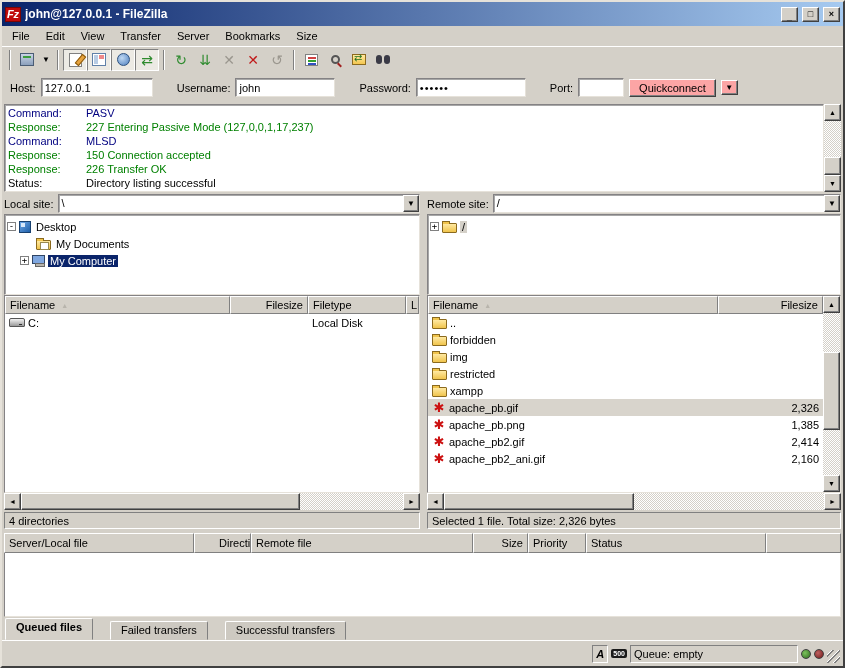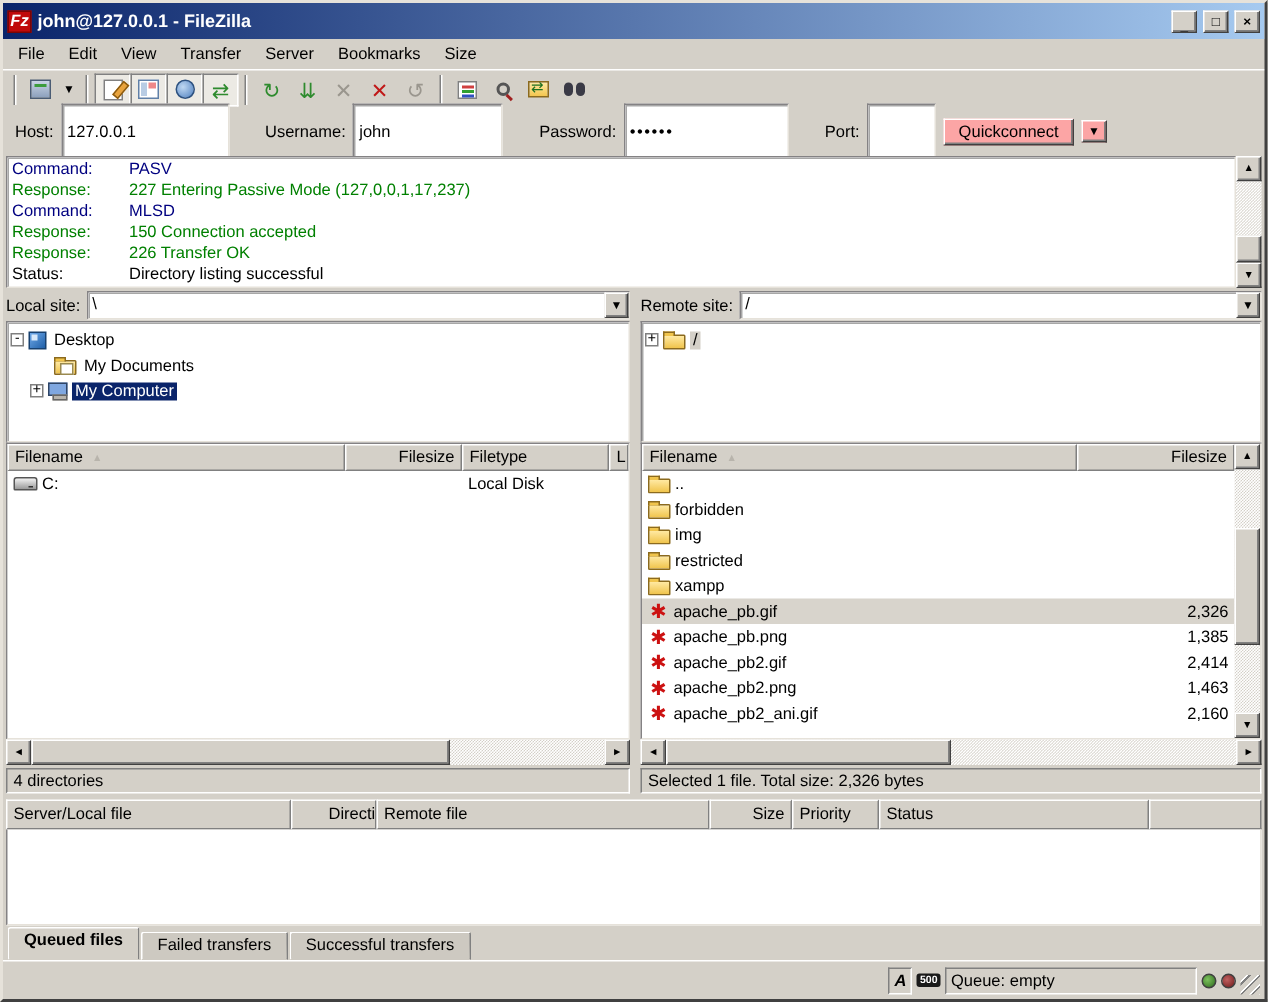--- a/index.html
+++ b/index.html
@@ -54,21 +54,21 @@
     background:#A02020; transform:rotate(45deg); }
   .ic-sync { width:14px; height:11px; background:linear-gradient(#FFE9A2,#F3C64F); border:1px solid #8B6A1E; position:relative; }
   .ic-sync::after { content:"\21C4"; position:absolute; left:1px; top:-3px; color:#207020; font-size:10px; }
   .ic-bino { width:14px; height:9px; position:relative; }
   .ic-bino::before, .ic-bino::after { content:""; position:absolute; top:0; width:6px; height:9px;
     background:#3A3A46; border-radius:3px; }
   .ic-bino::before{ left:0; } .ic-bino::after{ right:0; }
 
   
   .qcbar { height:31px; flex:0 0 31px; display:flex; align-items:center; gap:5px; padding:0 8px; }
-  .qcbar input { height:37px; padding:1px 3px; font-family:"Liberation Sans",sans-serif; font-size:11px;
+  .qcbar input { height:19px; padding:1px 3px; font-family:"Liberation Sans",sans-serif; font-size:11px;
     background:#fff; border:1px solid; border-color:#848284 #E6E2DA #E6E2DA #848284;
     box-shadow:inset 1px 1px 0 rgba(60,60,60,.45); outline:none; }
   .w-host{ width:112px; } .w-user{ width:100px; } .w-pass{ width:110px; letter-spacing:1px; } .w-port{ width:46px; }
   .btn { background:#fca5a5; border:1px solid; border-color:#fff #404040 #404040 #fff;
     box-shadow:inset -1px -1px 0 #808080; padding:2px 9px; font-size:11px; }
   .btn-dd { width:17px; padding:2px 0; text-align:center; font-size:8px; }
 
   
   .logwrap { flex:0 0 88px; margin:1px 2px; display:flex; }
   .logpane { flex:1; background:#fff; border:1px solid; border-color:#848284 #E6E2DA #E6E2DA #848284;
@@ -153,21 +153,21 @@
     display:flex; align-items:center; padding:0 4px; }
 
   
   .queue-header { flex:0 0 20px; display:flex; background:#D4D0C8; margin:2px 2px 0 2px; }
   .qc1{ width:190px; flex:0 0 190px; } .qc2{ width:57px; flex:0 0 57px;padding-left:24px; } .qc3{ width:222px; flex:0 0 222px; }
   .qc4{ width:55px; flex:0 0 55px; } .qc5{ width:58px; flex:0 0 58px; } .qc6{ width:180px; flex:0 0 180px; }
   .qc7{ flex:1; }
   .queue-body { flex:1; margin:0 2px; background:#fff; border:1px solid;
     border-color:#848284 #E6E2DA #E6E2DA #848284; border-top:none; }
 
-  .tabs { flex:0 0 23px; display:flex; align-items:flex-end; padding-left:3px; gap:1px; }
+  .tabs { flex:0 0 23px; display:flex; align-items:flex-end; padding-left:3px; gap:17px; }
   .tab { height:19px; padding:2px 10px 0 10px; background:#CDC9C1; border:1px solid;
     border-color:#fff #808080 #CDC9C1 #fff; border-radius:2px 2px 0 0; }
   .tab.active { height:22px; background:#D4D0C8; font-weight:bold; border-bottom-color:#D4D0C8; }
 
   
   .statusbar { flex:0 0 26px; display:flex; align-items:center; gap:3px; padding:3px 3px 3px 6px;
     border-top:1px solid #fff; }
   .sb-spacer { flex:1; }
   .mini-panel { height:18px; border:1px solid; border-color:#808080 #fff #fff #808080;
     display:flex; align-items:center; padding:0 3px; }
@@ -452,27 +452,20 @@
             <div class="lrow">
               <span class="cell rc-name">
                   <span class="i-img"></span>
                   <span>apache_pb2.gif</span>
                 </span>
               <span class="cell rc-size num">2,414</span>
             </div>
             <div class="lrow">
               <span class="cell rc-name">
                   <span class="i-img"></span>
-                  <span>apache_pb2.png</span>
-                </span>
-              <span class="cell rc-size num">1,463</span>
-            </div>
-            <div class="lrow">
-              <span class="cell rc-name">
-                  <span class="i-img"></span>
                   <span>apache_pb2_ani.gif</span>
                 </span>
               <span class="cell rc-size num">2,160</span>
             </div>
           </div>
         </div>
         <div class="vscroll">
           <div class="sb-btn">▲</div>
           <div class="sb-track">
               <div class="sb-thumb" style="left:0;right:0;top:24%;height:48%;"></div>

